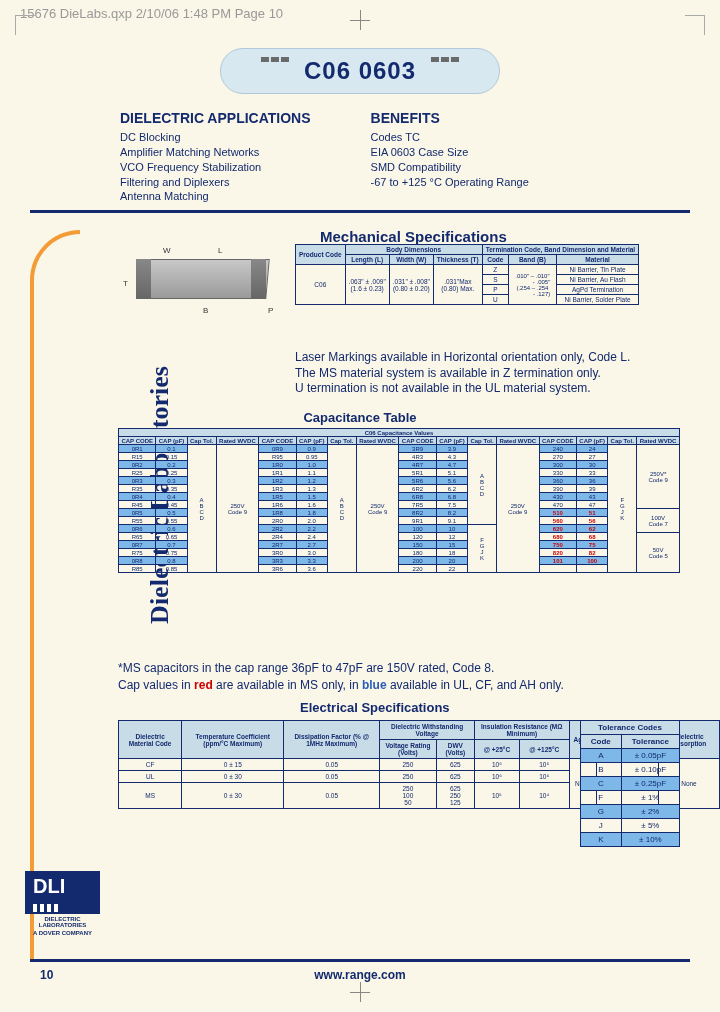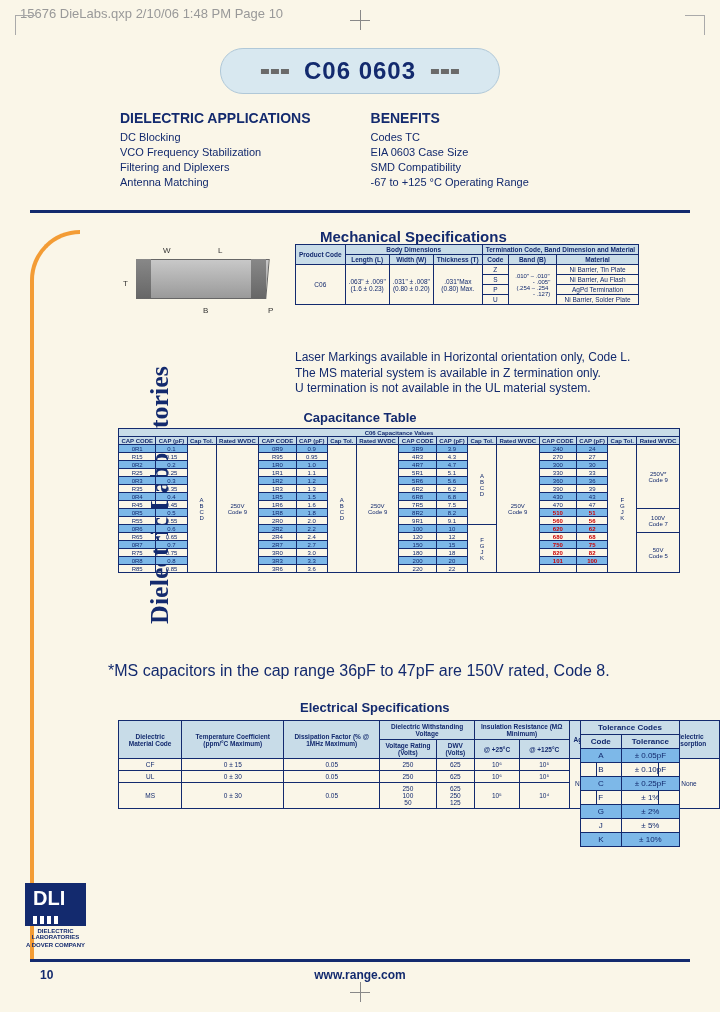--- a/index.html
+++ b/index.html
@@ -7,21 +7,21 @@
 .page{position:absolute;inset:0;background:#faf6e8}
 .header-crop{position:absolute;top:6px;left:20px;font-size:13px;color:#999}
 .crop-tl,.crop-tr,.crop-bl,.crop-br{position:absolute;width:20px;height:20px}
 .crop-tl{top:15px;left:15px;border-top:1px solid #aaa;border-left:1px solid #aaa}
 .crop-tr{top:15px;right:15px;border-top:1px solid #aaa;border-right:1px solid #aaa}
 .crop-reg{position:absolute;width:20px;height:20px}
 .crop-reg::before{content:'';position:absolute;left:50%;top:0;bottom:0;width:1px;background:#888}
 .crop-reg::after{content:'';position:absolute;top:50%;left:0;right:0;height:1px;background:#888}
 .reg-top{top:10px;left:50%;transform:translateX(-50%)}
 .reg-bot{bottom:10px;left:50%;transform:translateX(-50%)}
-.title-pill{position:absolute;top:48px;left:50%;transform:translateX(-50%);background:#d8e8f0;border-radius:25px;padding:8px 40px;display:flex;align-items:center;gap:15px;border:1px solid #b0c8d8}
+.title-pill{position:absolute;top:48px;left:50%;transform:translateX(-50%);background:#d8e8f0;border-radius:25px;padding:8px 40px;display:flex;align-items:flex-start;gap:15px;border:1px solid #b0c8d8}
 .title-pill .chips{display:flex;gap:2px}
 .chip{width:8px;height:5px;background:#6a6a6a;display:inline-block}
 .title-text{font-family:'Arial Black',sans-serif;font-size:24px;font-weight:900;color:#132a6e;letter-spacing:1px}
 .top-cols{position:absolute;top:110px;left:120px;right:60px;display:flex;gap:60px}
 .col h3{font-family:'Arial Black',sans-serif;font-size:14px;font-weight:900;color:#132a6e;margin-bottom:4px}
 .col div{font-size:11px;color:#132a6e;line-height:1.35}
 .divider{position:absolute;top:210px;left:30px;right:30px;height:3px;background:#132a6e}
 .orange-curve{position:absolute;top:230px;left:30px;bottom:50px;width:50px;border-left:4px solid #f39c35;border-top:4px solid #f39c35;border-top-left-radius:50px}
 .vtext{position:absolute;left:20px;top:480px;font-family:'Times New Roman',serif;font-size:26px;font-weight:bold;color:#132a6e;transform:rotate(-90deg);transform-origin:center;white-space:nowrap;width:280px;text-align:center}
 .sec-mech-head{top:228px;left:320px;font-family:'Arial Black',sans-serif;font-size:15px;font-weight:900;color:#132a6e;position:absolute}
@@ -35,28 +35,28 @@
 th{background:#c8dce8;font-weight:bold}
 .mech-tbl{position:absolute;top:244px;left:295px}
 .mech-tbl td,.mech-tbl th{font-size:6.5px}
 .mech-notes{position:absolute;top:350px;left:295px;right:40px;font-size:12px;color:#132a6e;line-height:1.3}
 .cap-head{position:absolute;top:410px;left:50%;transform:translateX(-50%);font-family:'Arial Black',sans-serif;font-size:13px;font-weight:900;color:#132a6e}
 .cap-tbl{position:absolute;top:428px;left:118px;right:40px}
 .cap-tbl table{width:100%}
 .cap-tbl td,.cap-tbl th{font-size:6px;padding:0.5px 2px}
 .blue-row{background:#7db8e8}
 .red{color:#cc0000}
-.cap-notes{position:absolute;top:660px;left:108px;font-size:16px;color:#132a6e;line-height:1.4}
+.cap-notes{position:absolute;top:660px;left:118px;font-size:12px;color:#132a6e;line-height:1.4}
 .elec-head{position:absolute;top:700px;left:300px;font-family:'Arial Black',sans-serif;font-size:13px;font-weight:900;color:#132a6e}
 .elec-tbl{position:absolute;top:720px;left:118px}
 .elec-tbl td,.elec-tbl th{font-size:6.5px;padding:2px 4px}
 .tol-tbl{position:absolute;top:720px;right:40px}
 .tol-tbl td,.tol-tbl th{font-size:8px;padding:2px 10px}
 .tol-tbl .hl{background:#7db8e8}
-.logo{position:absolute;bottom:64px;left:25px;width:61px}
+.logo{position:absolute;bottom:76px;left:25px;width:75px}
 .logo-box{background:#132a6e;color:white;font-family:'Arial Black',sans-serif;font-size:20px;padding:4px 8px;font-weight:900}
 .logo-bars{background:#132a6e;height:12px;display:flex;gap:3px;padding:2px 8px}
 .logo-bars span{background:white;width:4px}
 .logo-txt{font-size:6px;color:#132a6e;font-weight:bold;text-align:center;margin-top:2px}
 .footer-pg{position:absolute;bottom:30px;left:40px;font-family:'Arial Black',sans-serif;font-size:12px;font-weight:900;color:#132a6e}
 .footer-url{position:absolute;bottom:30px;left:50%;transform:translateX(-50%);font-size:12px;font-weight:bold;color:#132a6e}
 .footer-rule{position:absolute;bottom:50px;left:30px;right:30px;height:3px;background:#132a6e}
 </style>
 </head>
 <body>
@@ -79,20 +79,21 @@
         <span class="chip"></span>
         <span class="chip"></span>
         <span class="chip"></span>
       </span>
   </div>
 
   <div class="top-cols">
     <div class="col">
       <h3>DIELECTRIC APPLICATIONS</h3>
       <div>DC Blocking</div>
+      <div>Amplifier Matching Networks</div>
       <div>VCO Frequency Stabilization</div>
       <div>Filtering and Diplexers</div>
       <div>Antenna Matching</div>
     </div>
     <div class="col">
       <h3>BENEFITS</h3>
       <div>Codes TC</div>
       <div>EIA 0603 Case Size</div>
       <div>SMD Compatibility</div>
       <div>-67 to +125 °C Operating Range</div>
@@ -381,20 +382,21 @@
             <td>220</td>
             <td>22</td>
             <td></td>
             <td></td>
           </tr>
         </tbody>
       </table>
   </div>
   <div class="cap-notes">
     <div>*MS capacitors in the cap range 36pF to 47pF are 150V rated, Code 8.</div>
+    <div><span>Cap values in </span><span class="red" style="font-weight:bold">red</span><span> are available in MS only, in </span><span style="color:#2a5cb8;font-weight:bold">blue</span><span> available in UL, CF, and AH only.</span></div>
   </div>
 
   <div class="elec-head">Electrical Specifications</div>
   <div class="elec-tbl">
     <table>
       <tbody>
           <tr>
             <th rowspan="2">Dielectric Material Code</th>
             <th rowspan="2">Temperature Coefficient (ppm/°C Maximum)</th>
             <th rowspan="2">Dissipation Factor (% @ 1MHz Maximum)</th>

